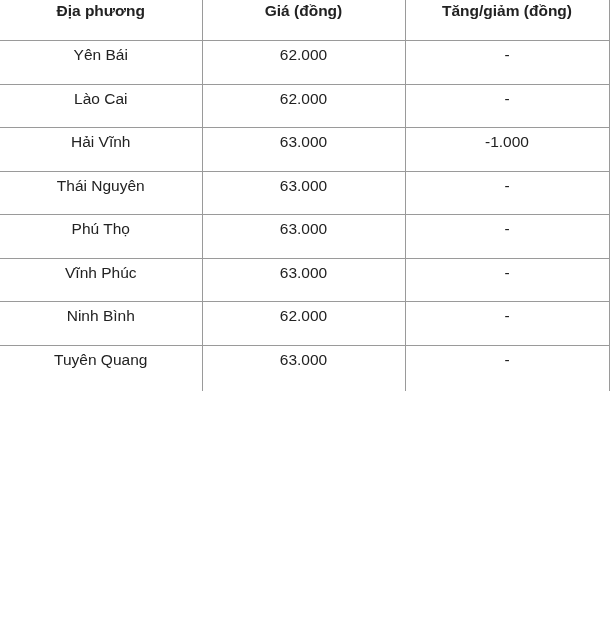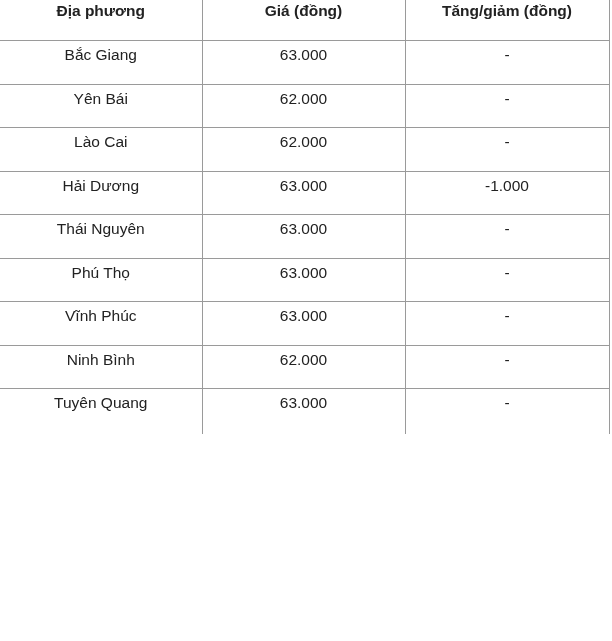--- a/index.html
+++ b/index.html
@@ -44,36 +44,31 @@
     </colgroup>
   <thead>
     <tr>
       <th>Địa phương</th>
       <th>Giá (đồng)</th>
       <th>Tăng/giảm (đồng)</th>
     </tr>
   </thead>
   <tbody>
     <tr>
-      <td>Bắc Giang</td>
-      <td>63.000</td>
-      <td>-</td>
-    </tr>
-    <tr>
       <td>Yên Bái</td>
       <td>62.000</td>
       <td>-</td>
     </tr>
     <tr>
       <td>Lào Cai</td>
       <td>62.000</td>
       <td>-</td>
     </tr>
     <tr>
-      <td>Hải Dương</td>
+      <td>Hải Vĩnh</td>
       <td>63.000</td>
       <td>-1.000</td>
     </tr>
     <tr>
       <td>Thái Nguyên</td>
       <td>63.000</td>
       <td>-</td>
     </tr>
     <tr>
       <td>Phú Thọ</td>

